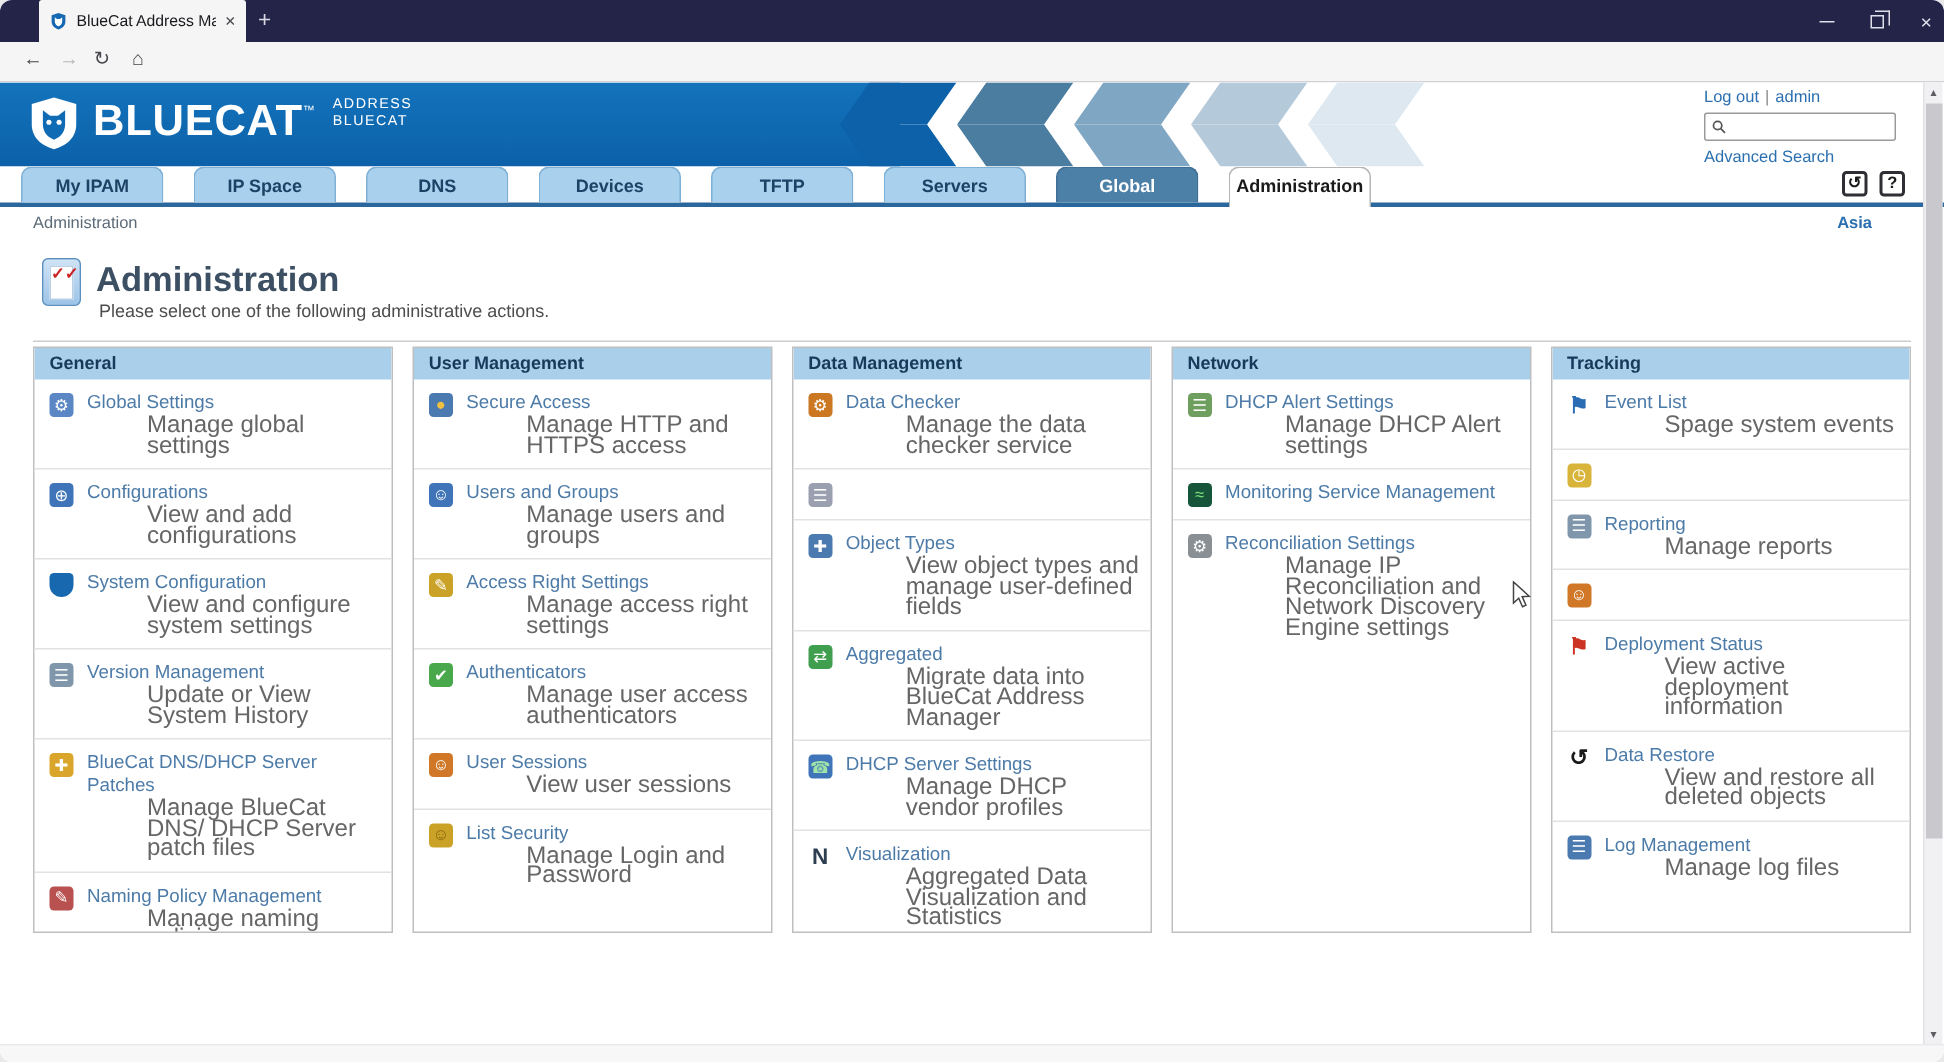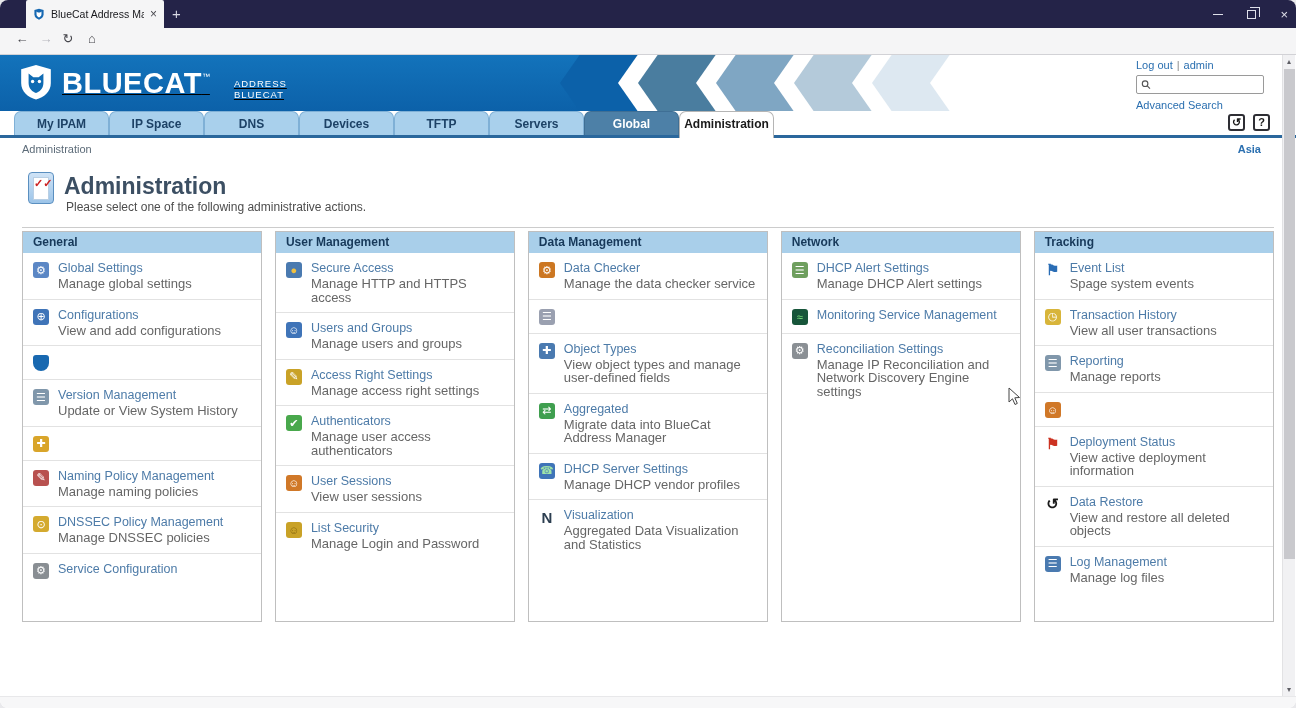--- a/index.html
+++ b/index.html
@@ -37,67 +37,67 @@
   .acct-ic { font-size:13px; color:#54545c; position:relative; line-height:12px; }
   .acct-ic::after { content:""; position:absolute; right:-2px; top:-2px; width:5px; height:5px; border-radius:50%; background:#2c6fd6; }
   .burger-ic { font-size:13px; color:#54545c; }
 
   
   .bam-header { position:absolute; left:0; top:55px; width:100%; height:56px; background:#fff; overflow:hidden; }
   .bam-header-blue { position:absolute; left:0; top:0; width:600px; height:56px; background:linear-gradient(#1373bb,#0c61a9); }
   .chev { position:absolute; width:58px; height:28px; }
   .chev.t { top:0; transform:skewX(-35deg); transform-origin:0 100%; }
   .chev.b { top:28px; transform:skewX(35deg); transform-origin:0 0; }
-  .logo-row { position:absolute; left:18px; top:9px; display:flex; align-items:flex-end; gap:8px;text-decoration:underline; }
+  .logo-row { position:absolute; left:18px; top:9px; display:flex; align-items:flex-start; gap:8px; }
   .brand { color:#fff; font-size:29px; font-weight:bold; letter-spacing:0.5px; line-height:34px; }
   .brand-tm { color:#fff; font-size:8px; vertical-align:14px; }
-  .brand-sub { color:#fff; font-size:9.5px; letter-spacing:1px; line-height:11px; margin-left:16px; }
+  .brand-sub { color:#fff; font-size:9.5px; letter-spacing:1px; line-height:11px; margin-left:4px; }
   .hdr-right { position:absolute; right:32px; top:4px; width:128px; }
   .hdr-links { font-size:11px; margin-bottom:4px; }
   .hdr-links a { color:#2a6fb0; text-decoration:none; }
   .hdr-sep { color:#8a8a8a; margin:0 4px; }
   .hdr-search { width:128px; height:19px; border:1px solid #9a9a9a; border-radius:2px; background:#fff; display:flex; align-items:center; padding:0 4px; gap:3px; }
   .hdr-search input { border:none; outline:none; width:100%; font-size:11px; font-family:"Liberation Sans",sans-serif; }
   .adv-search { font-size:11px; color:#2a6fb0; text-decoration:none; display:inline-block; margin-top:5px; }
 
   
   .bam-tabbar { position:absolute; left:0; top:111px; width:100%; height:27px; }
   .bam-tabline { position:absolute; left:0; top:24px; width:100%; height:3px; background:#2a679c; }
-  .bam-tabs { position:absolute; left:14px; top:0; display:flex; gap:0; }
+  .bam-tabs { position:absolute; left:14px; top:0; display:flex; gap:20px; }
   .bam-tab { width:95px; height:24px; line-height:24px; text-align:center; font-size:12px; font-weight:bold; border-radius:7px 7px 0 0; }
   .bam-tab.default { background:#a9d0ec; color:#1d4266; border:1px solid #7fb0d6; border-bottom:none; }
   .bam-tab.highlight { background:#4d80a7; color:#fff; border:1px solid #3f6f95; border-bottom:none; }
   .bam-tab.active { background:#fff; color:#1a1a1a; border:1px solid #b5b5b5; border-bottom:none; height:27px; position:relative; z-index:2; }
   .tab-iconbtns { position:absolute; right:26px; top:3px; display:flex; gap:8px; z-index:3; }
   .sq-btn { width:17px; height:17px; border:2px solid #2e2e34; border-radius:3px; background:#fff; font-size:11px; font-weight:bold; color:#1a1a1a; display:flex; align-items:center; justify-content:center; line-height:1; }
 
   
   .crumb-row { position:absolute; left:0; top:140px; width:100%; height:18px; }
   .crumb { position:absolute; left:22px; top:3px; font-size:11px; color:#5c6b78; }
-  .region { position:absolute; right:35px; top:3px; font-size:11px; font-weight:bold; color:#2a6fb0; text-decoration:none; }
+  .region { position:absolute; right:48px; top:3px; font-size:11px; font-weight:bold; color:#2a6fb0; text-decoration:none; }
 
   
   .title-icon { position:absolute; left:28px; top:172px; width:26px; height:32px; border:1px solid #5a8fc0; border-radius:4px; background:linear-gradient(#cfe3f6,#9cc4e8); }
   .title-icon-inner { position:absolute; left:4px; top:4px; width:16px; height:23px; background:#fff; border:1px solid #b9cfe4; font-size:11px; font-weight:bold; color:#cc2222; line-height:11px; text-align:center; }
   .page-title { position:absolute; left:64px; top:173px; font-size:23px; font-weight:bold; color:#3c4f63; }
   .page-subtitle { position:absolute; left:66px; top:200px; font-size:12px; color:#4d4d4d; }
   .title-sep { position:absolute; left:22px; top:227px; width:1252px; height:1px; background:#cccccc; }
 
   
   .columns { position:absolute; left:22px; top:231px; width:1252px; height:391px; display:flex; gap:12.5px; }
   .panel { flex:1; border:1px solid #bfbfbf; background:#fff; overflow:hidden; }
   .panel-header { height:21px; line-height:21px; background:#a9cfea; color:#17395a; font-size:12px; font-weight:bold; padding-left:10px; }
   .items { list-style:none; }
   .item { display:flex; gap:9px; padding:8px 8px 8px 10px; }
   .item + .item { border-top:1px solid #e2e2e2; }
   .icn { width:16px; height:16px; border-radius:3px; flex:0 0 16px; display:flex; align-items:center; justify-content:center; font-size:11px; color:#fff; margin-top:1px; }
   .icn.plain { background:transparent !important; font-size:15px; font-weight:bold; }
   .icn.shield { border-radius:3px 3px 8px 8px; }
   .item-title { font-size:12.5px; color:#4d7ba8; text-decoration:none; display:block; line-height:15px; }
-  .item-desc { font-size:13px; color:#666666; line-height:13.5px; margin-top:1px; }
+  .item-desc { font-size:16px; color:#666666; line-height:13.5px; margin-top:1px;margin-left:40px; }
 
   
   .scrollbar { position:absolute; right:1px; top:55px; bottom:12px; width:13px; background:#f1f1f3; border-left:1px solid #e2e2e4; }
   .sb-arrow { position:absolute; left:0; width:12px; text-align:center; font-size:8px; color:#5e5e64; }
   .sb-thumb { position:absolute; left:1px; top:14px; width:11px; height:490px; background:#c9c9cd; }
 
   
   .footer-strip { position:absolute; left:0; bottom:0; width:100%; height:12px; background:#f7f7f8; border-top:1px solid #e8e8ea; border-radius:0 0 8px 8px; }
 
   .cursor { position:absolute; left:1008px; top:387px; z-index:50; }
@@ -230,30 +230,38 @@
           </li>
           <li class="item">
             <span class="icn" style="background: rgb(63, 116, 184); color: rgb(255, 255, 255);">⊕</span>
             <span>
               <a href="#" class="item-title">Configurations</a>
               <div class="item-desc">View and add configurations</div>
             </span>
           </li>
           <li class="item">
             <span class="icn shield" style="background: rgb(24, 104, 176); color: rgb(255, 255, 255);"></span>
+            <span>
+              <a href="#" class="item-title">System Configuration</a>
+              <div class="item-desc">View and configure system settings</div>
+            </span>
           </li>
           <li class="item">
             <span class="icn" style="background: rgb(128, 151, 171); color: rgb(255, 255, 255);">☰</span>
             <span>
               <a href="#" class="item-title">Version Management</a>
               <div class="item-desc">Update or View System History</div>
             </span>
           </li>
           <li class="item">
             <span class="icn" style="background: rgb(217, 165, 42); color: rgb(255, 255, 255);">✚</span>
+            <span>
+              <a href="#" class="item-title">BlueCat DNS/DHCP Server Patches</a>
+              <div class="item-desc">Manage BlueCat DNS/ DHCP Server patch files</div>
+            </span>
           </li>
           <li class="item">
             <span class="icn" style="background: rgb(184, 81, 79); color: rgb(255, 255, 255);">✎</span>
             <span>
               <a href="#" class="item-title">Naming Policy Management</a>
               <div class="item-desc">Manage naming policies</div>
             </span>
           </li>
           <li class="item">
             <span class="icn" style="background: rgb(212, 170, 47); color: rgb(255, 255, 255);">⊙</span>
@@ -390,24 +398,20 @@
         <ul class="items">
           <li class="item">
             <span class="icn plain" style="color: rgb(42, 109, 181);">⚑</span>
             <span>
               <a href="#" class="item-title">Event List</a>
               <div class="item-desc">Spage system events</div>
             </span>
           </li>
           <li class="item">
             <span class="icn" style="background: rgb(216, 181, 58); color: rgb(255, 255, 255);">◷</span>
-            <span>
-              <a href="#" class="item-title">Transaction History</a>
-              <div class="item-desc">View all user transactions</div>
-            </span>
           </li>
           <li class="item">
             <span class="icn" style="background: rgb(128, 151, 171); color: rgb(255, 255, 255);">☰</span>
             <span>
               <a href="#" class="item-title">Reporting</a>
               <div class="item-desc">Manage reports</div>
             </span>
           </li>
           <li class="item">
             <span class="icn" style="background: rgb(208, 120, 40); color: rgb(255, 255, 255);">☺</span>

